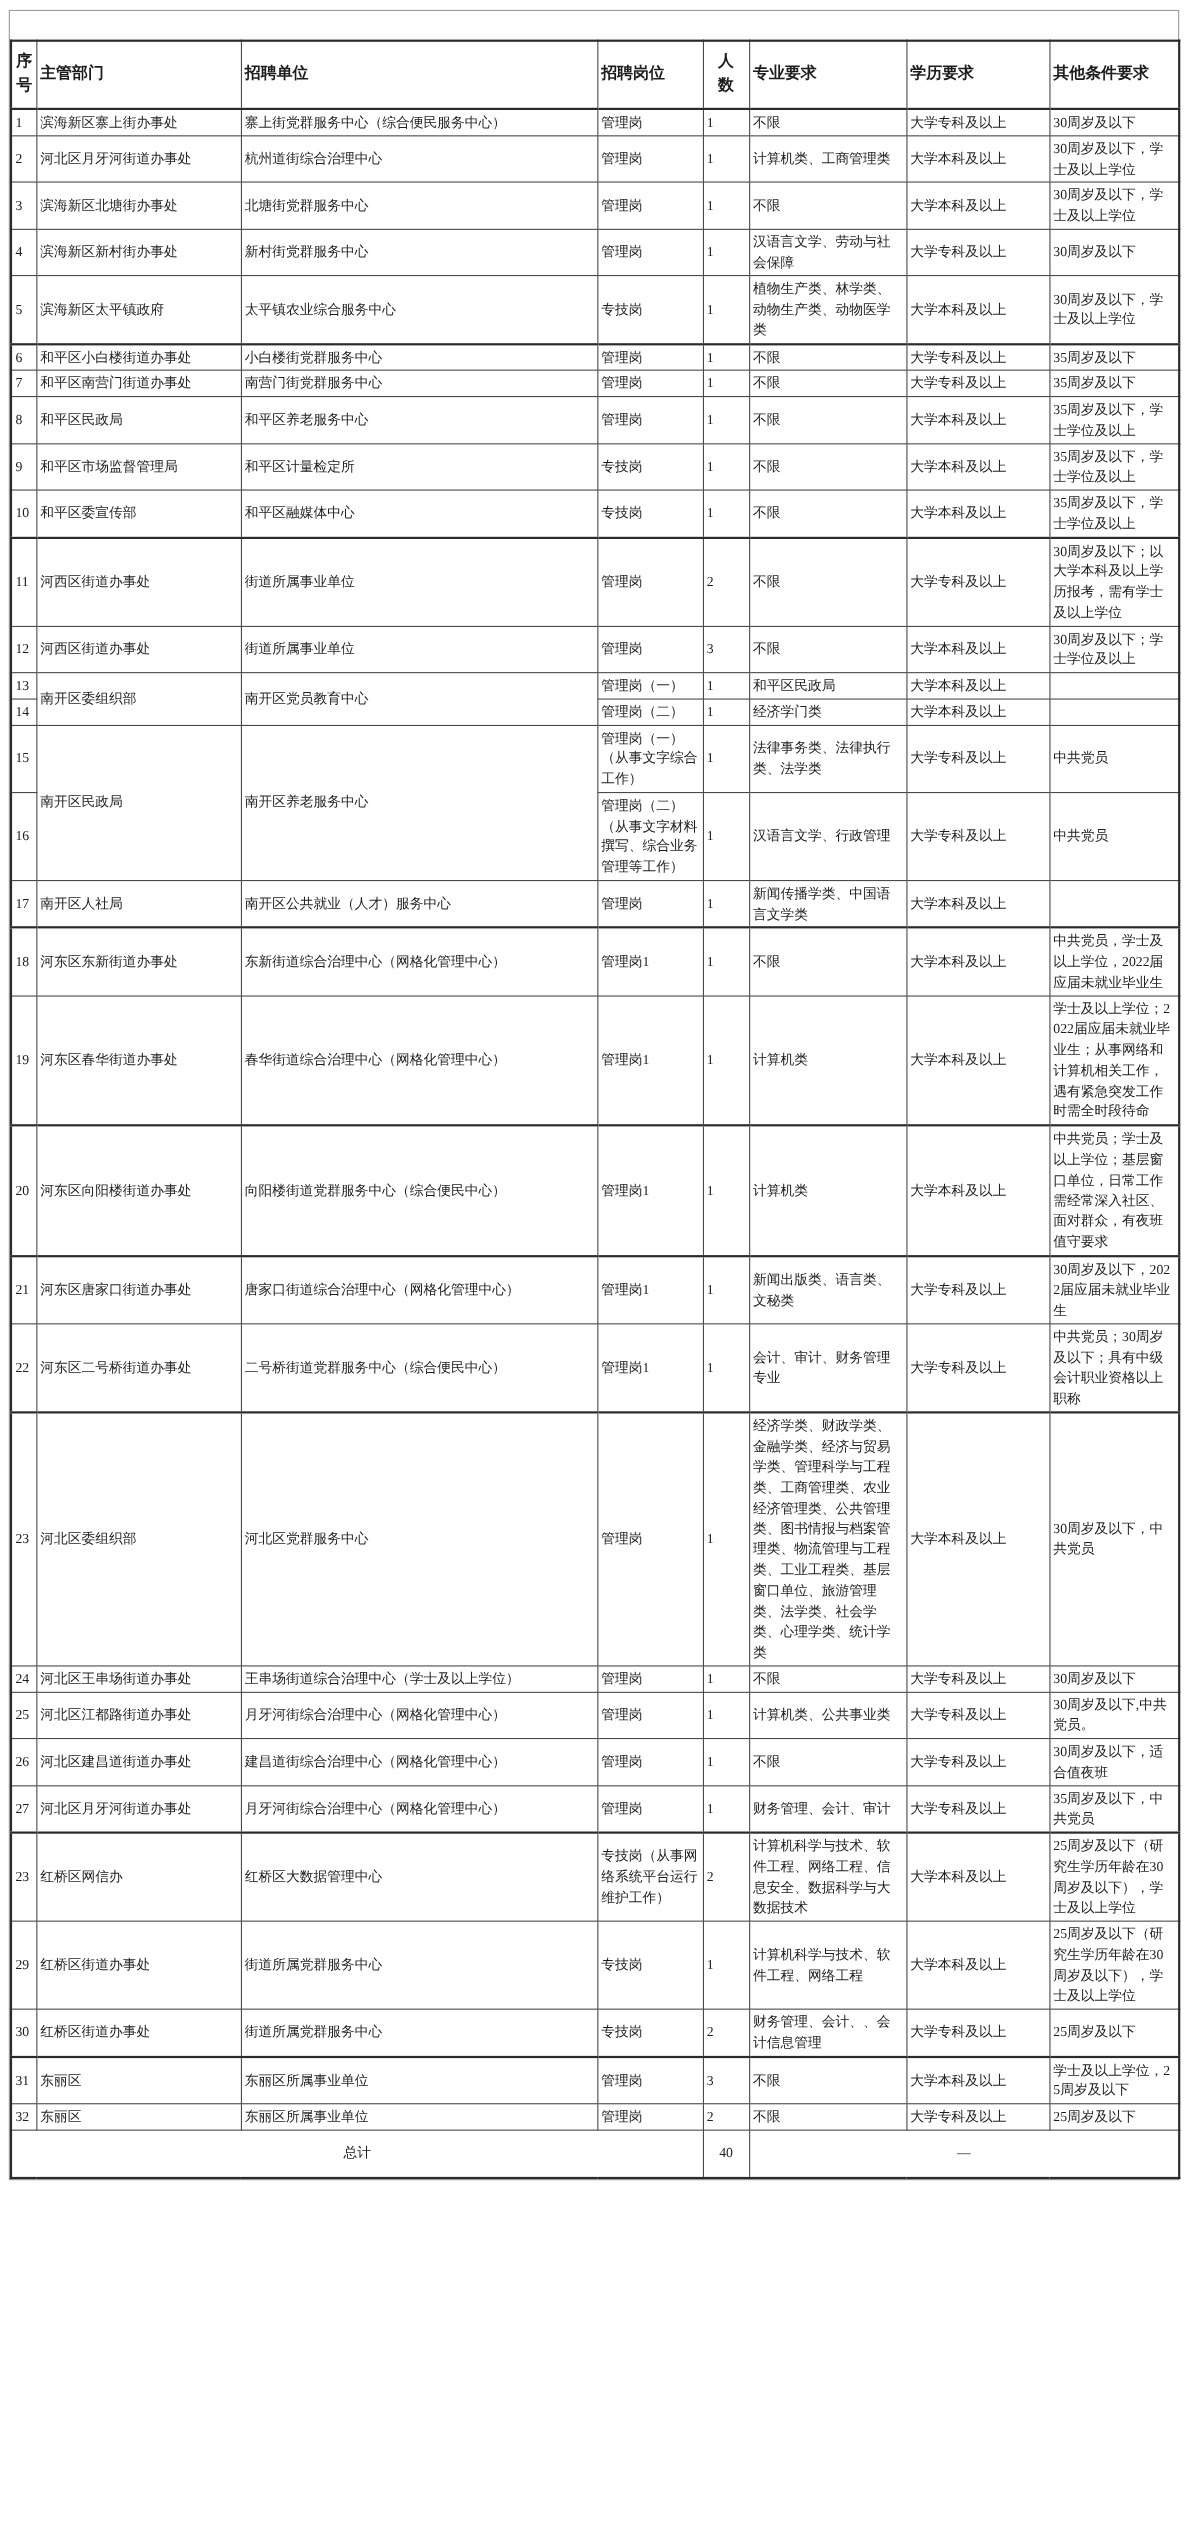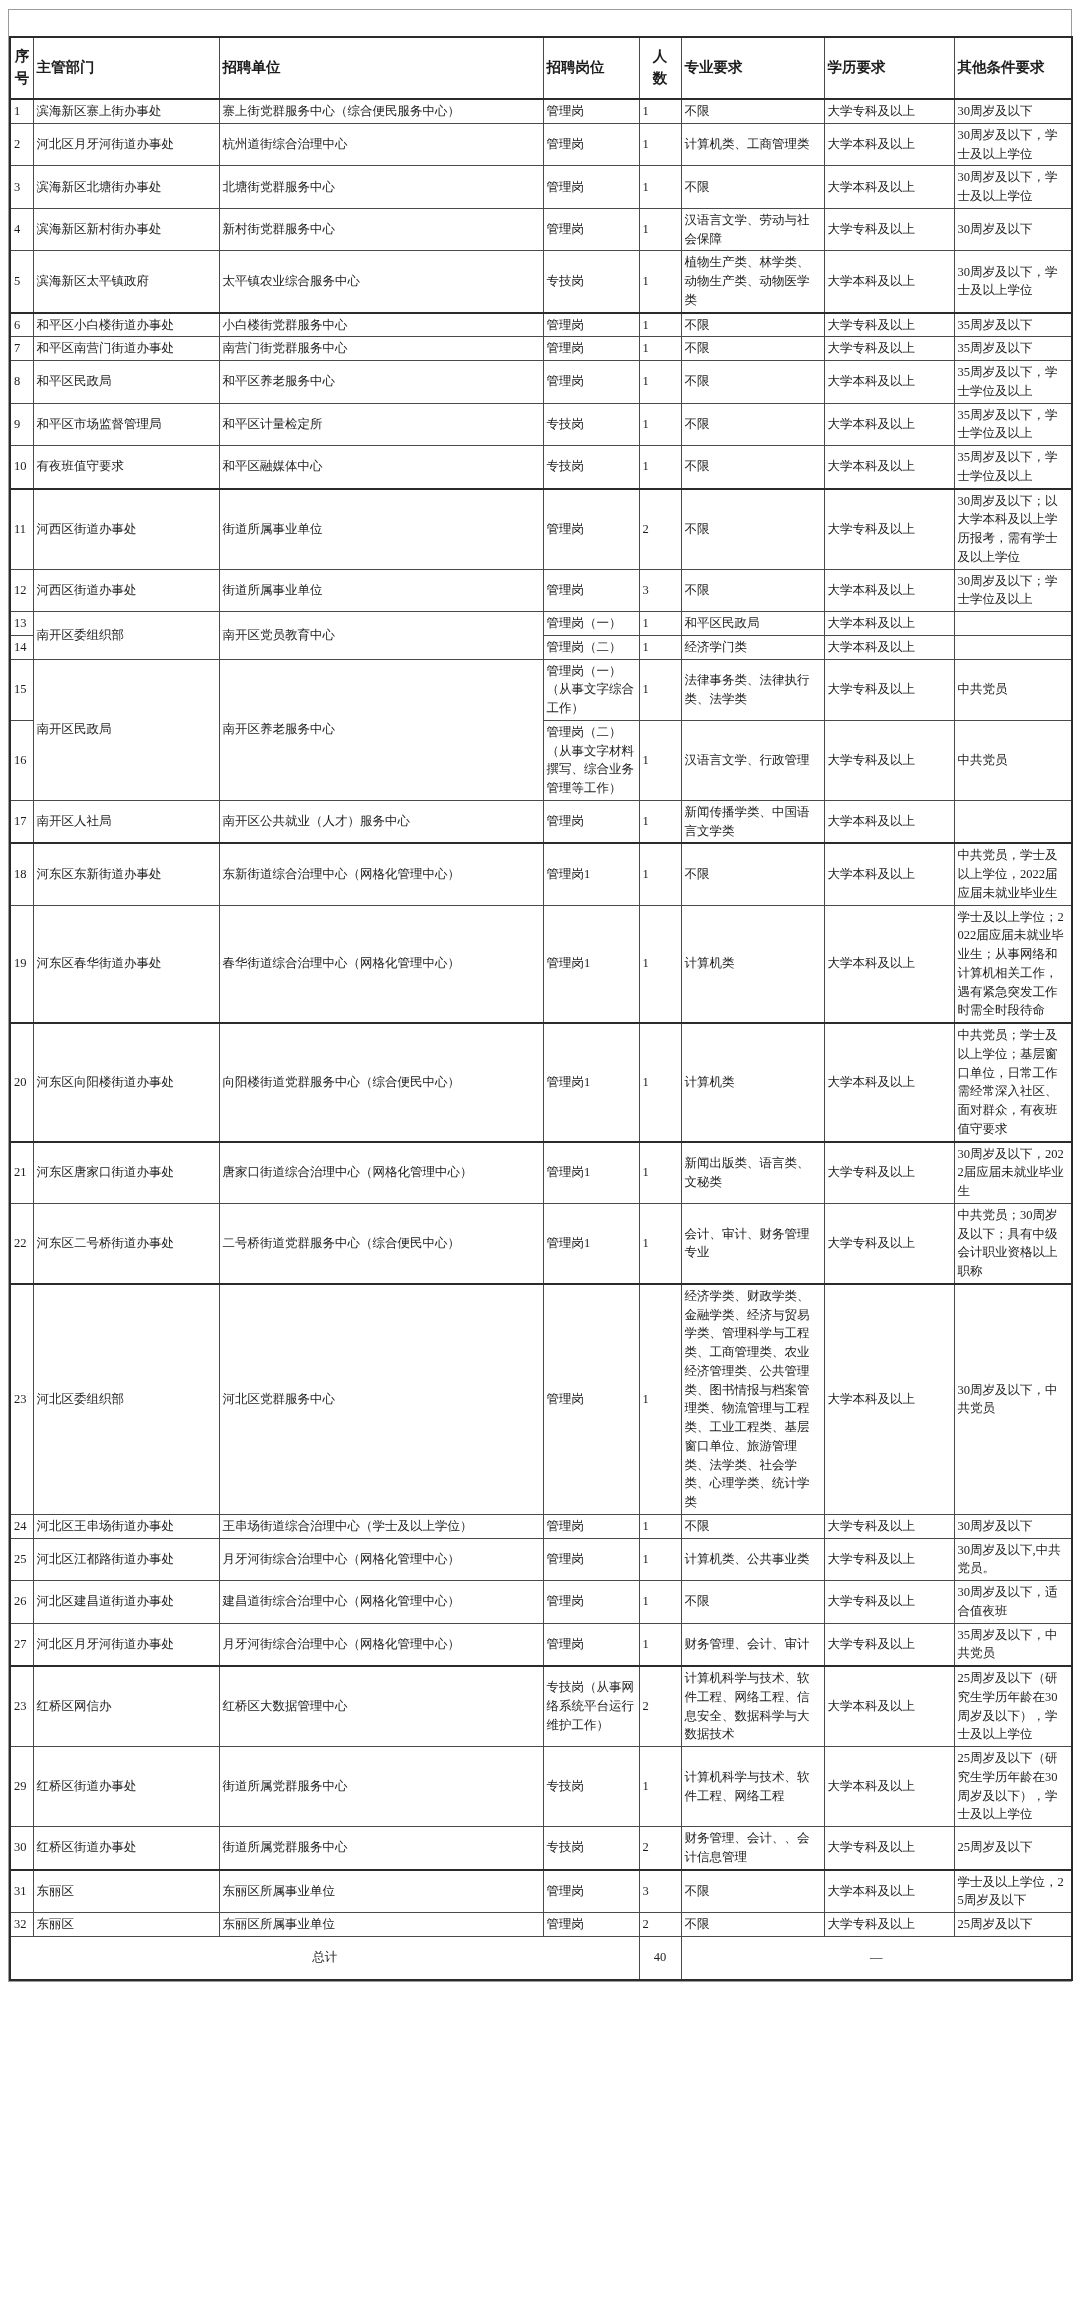--- a/index.html
+++ b/index.html
@@ -184,21 +184,21 @@
           <td class="col-dept">和平区市场监督管理局</td>
           <td class="col-unit">和平区计量检定所</td>
           <td class="col-post">专技岗</td>
           <td class="col-count">1</td>
           <td class="col-major">不限</td>
           <td class="col-edu">大学本科及以上</td>
           <td class="col-other">35周岁及以下，学士学位及以上</td>
         </tr>
         <tr>
           <td class="col-no">10</td>
-          <td class="col-dept">有夜班值守要求</td>
+          <td class="col-dept">和平区委宣传部</td>
           <td class="col-unit">和平区融媒体中心</td>
           <td class="col-post">专技岗</td>
           <td class="col-count">1</td>
           <td class="col-major">不限</td>
           <td class="col-edu">大学本科及以上</td>
           <td class="col-other">35周岁及以下，学士学位及以上</td>
         </tr>
         <tr class="thick-top">
           <td class="col-no">11</td>
           <td class="col-dept">河西区街道办事处</td>

